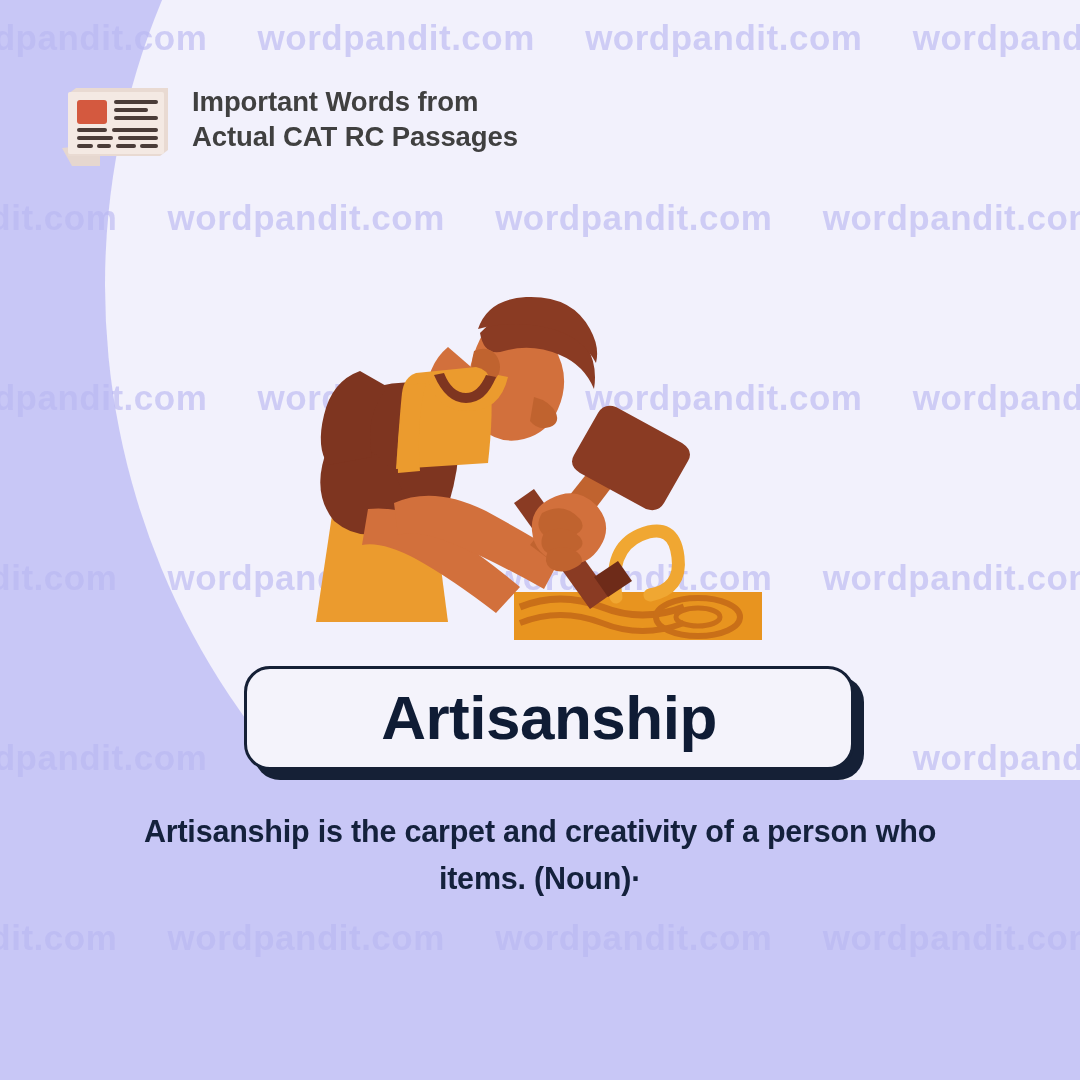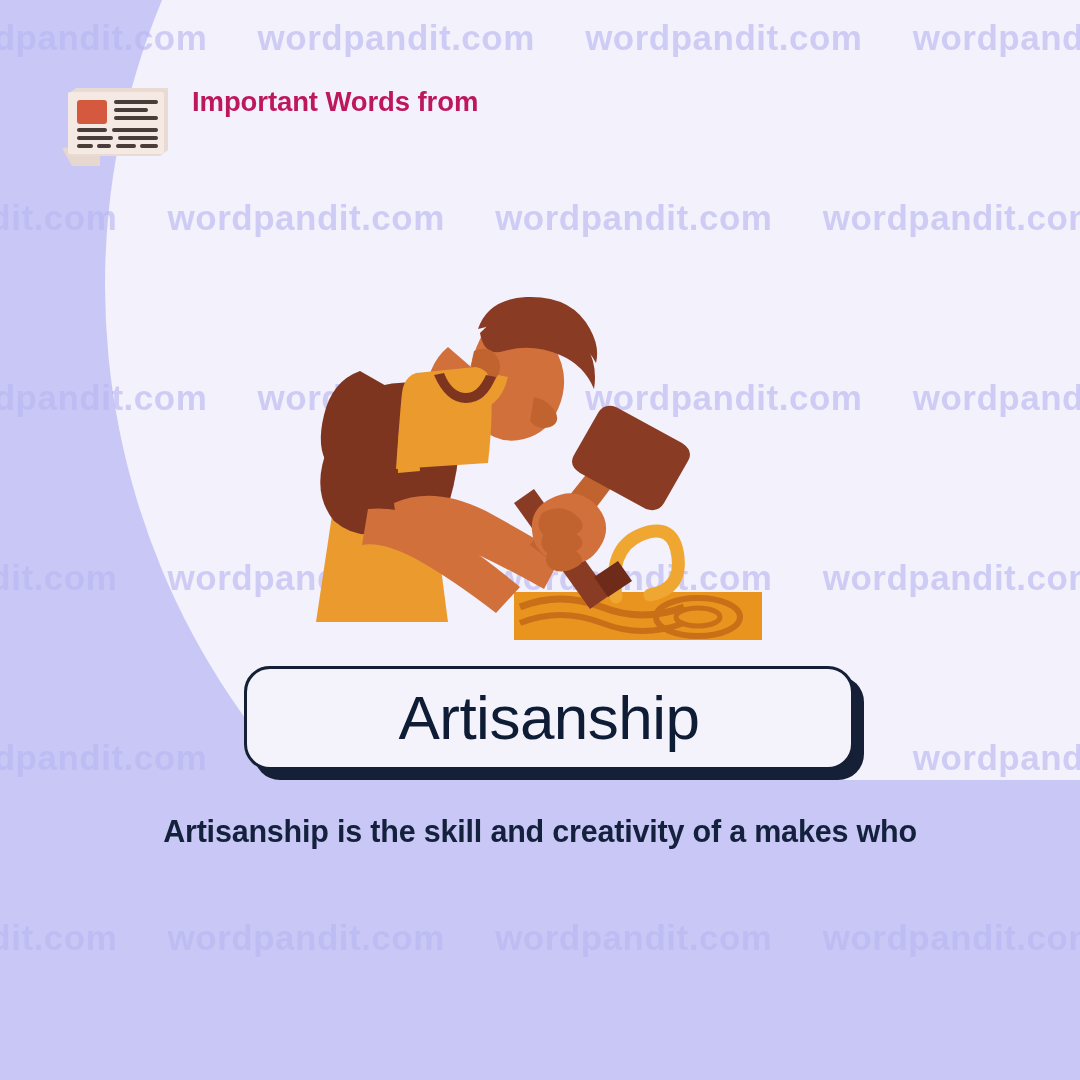--- a/index.html
+++ b/index.html
@@ -58,21 +58,21 @@
     position:absolute;
     left:56px; top:8px;
     width:122px; height:100px;
   }
   .header-title {
     position:absolute;
     left:192px; top:22px;
     font-size:27.5px;
     font-weight:700;
     line-height:1.28;
-    color:#be185d;
+    color:#404040;
     letter-spacing:-0.1px;
   }
 
   
   .brand-logo {
     position:absolute;
     right:79px; top:13px;
     width:222px; height:62px;
   }
 
@@ -103,21 +103,21 @@
     width:610px; height:104px;
     background:#f4f3fb;
     border:3px solid #152036;
     border-radius:26px;
     display:flex;
     align-items:center;
     justify-content:center;
   }
   .word-text {
     font-size:62px;
-    font-weight:400;
+    font-weight:700;
     color:#0f1c35;
     letter-spacing:-0.5px;
     line-height:1;
   }
 
   
   #definition-block {
     position:absolute;
     left:26px; top:808px;
     width:1028px;
@@ -195,20 +195,21 @@
       <rect x="62" y="66" width="40" height="4" rx="2" fill="#4a3c38"></rect>
       <rect x="21" y="74" width="16" height="4" rx="2" fill="#4a3c38"></rect>
       <rect x="41" y="74" width="14" height="4" rx="2" fill="#4a3c38"></rect>
       <rect x="60" y="74" width="20" height="4" rx="2" fill="#4a3c38"></rect>
       <rect x="84" y="74" width="18" height="4" rx="2" fill="#4a3c38"></rect>
     </svg>
   </div>
 
   <div class="header-title">
     <span>Important Words from</span><br>
+    <span>Actual CAT RC Passages</span>
   </div>
 
 </div>
 
 <div id="illustration">
   <svg viewBox="0 0 470 372" xmlns="http://www.w3.org/2000/svg">
 
     <g>
       <rect x="216" y="315" width="248" height="48" fill="#e8941f"></rect>
       <path d="M222 330 q40 -16 82 0 q40 16 82 0" stroke="#c96f18" stroke-width="7" fill="none"></path>
@@ -269,14 +270,15 @@
 </div>
 
 <div id="word-card-wrap">
   <div class="card-shadow"></div>
   <div class="card-face">
     <span class="word-text">Artisanship</span>
   </div>
 </div>
 
 <div id="definition-block">
-  <span class="line">Artisanship is the skill and creativity of a makes who</span>
+  <span class="line">Artisanship is the carpet and creativity of a person who</span>
+  <span class="line">items. (Noun)·</span>
 </div>
 
 </body></html>

